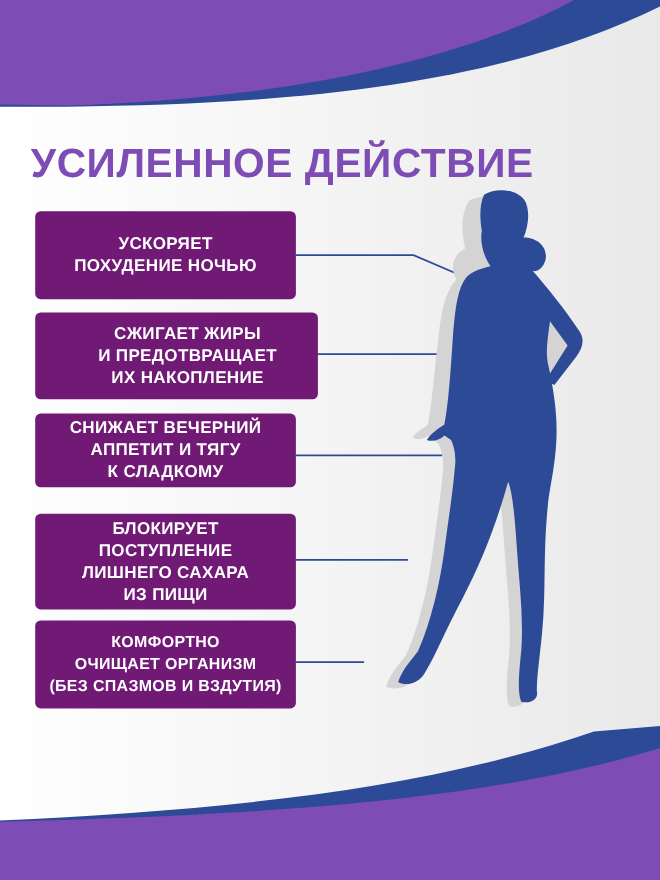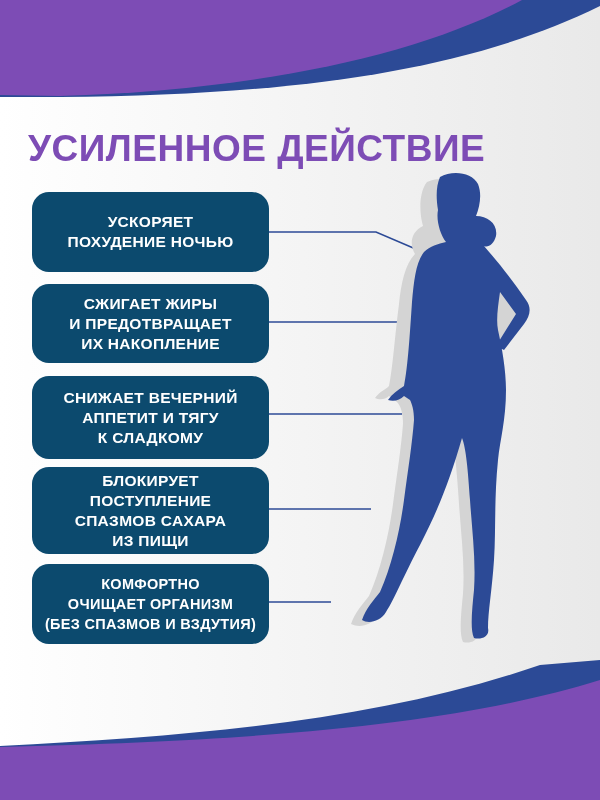--- a/index.html
+++ b/index.html
@@ -10,29 +10,29 @@
   }
   .bg-svg { position: absolute; left: 0; top: 0; width: 600px; height: 800px; }
   .title {
     position: absolute; left: 28px; top: 128px; margin: 0;
     font-size: 37px; font-weight: 700; color: #7d4cb5; letter-spacing: 0.5px;
     white-space: nowrap;
     text-align: right;
   }
   .box {
     position: absolute; left: 32px; width: 237px;
-    background: #0c4a6e; border-radius: 17px;
+    background: #701a75; border-radius: 5px;
     display: flex; align-items: center; justify-content: center;
     text-align: center; color: #ffffff; font-weight: 700;
     font-size: 15.5px; line-height: 20px; letter-spacing: 0.3px;
   }
   .box span { display: block; white-space: pre-line; }
   .box-1 { top: 192px; height: 80px; }
-  .box-2 { top: 284px; height: 79px; }
-  .box-3 { top: 376px; height: 83px; }
+  .box-2 { top: 284px; height: 79px; padding-left: 20px; }
+  .box-3 { top: 376px; height: 67px; }
   .box-4 { top: 467px; height: 87px; }
   .box-5 { top: 564px; height: 80px; font-size: 14.5px; justify-content: center; }
 </style>
 </head>
 <body>
 
 <svg class="bg-svg" viewBox="0 0 600 800" xmlns="http://www.w3.org/2000/svg">
 
   <path d="M0 0 H600 V6 C470 70 300 95 60 97 L0 97 Z" fill="#2c4a96"></path>
   <path d="M0 0 H522 C420 55 260 90 60 96 L0 95 Z" fill="#7d4cb5"></path>
@@ -91,20 +91,20 @@
 ИХ НАКОПЛЕНИЕ</span>
 </div>
 <div class="box box-3">
   <span>СНИЖАЕТ ВЕЧЕРНИЙ
 АППЕТИТ И ТЯГУ
 К СЛАДКОМУ</span>
 </div>
 <div class="box box-4">
   <span>БЛОКИРУЕТ
 ПОСТУПЛЕНИЕ
-СПАЗМОВ САХАРА
+ЛИШНЕГО САХАРА
 ИЗ ПИЩИ</span>
 </div>
 <div class="box box-5">
   <span>КОМФОРТНО
 ОЧИЩАЕТ ОРГАНИЗМ
 (БЕЗ СПАЗМОВ И ВЗДУТИЯ)</span>
 </div>
 
 </body></html>

